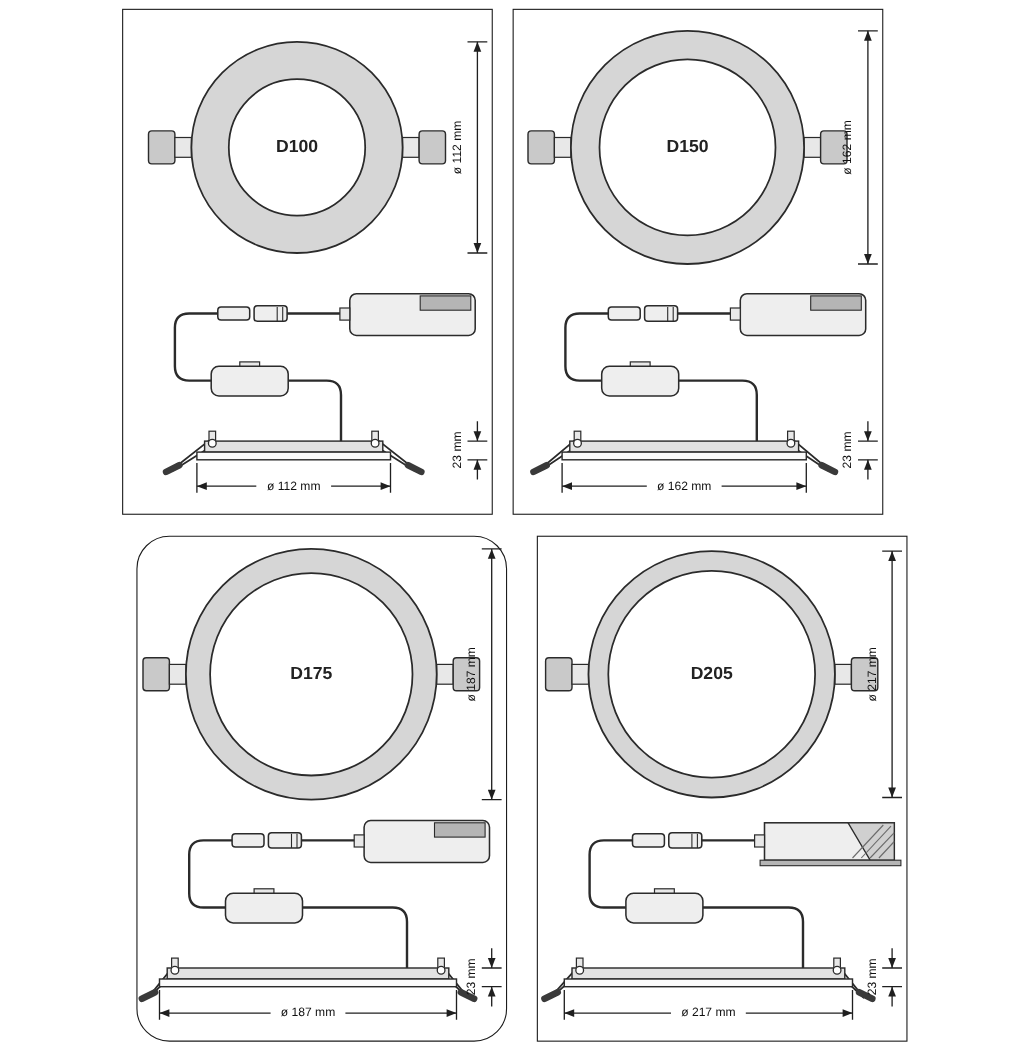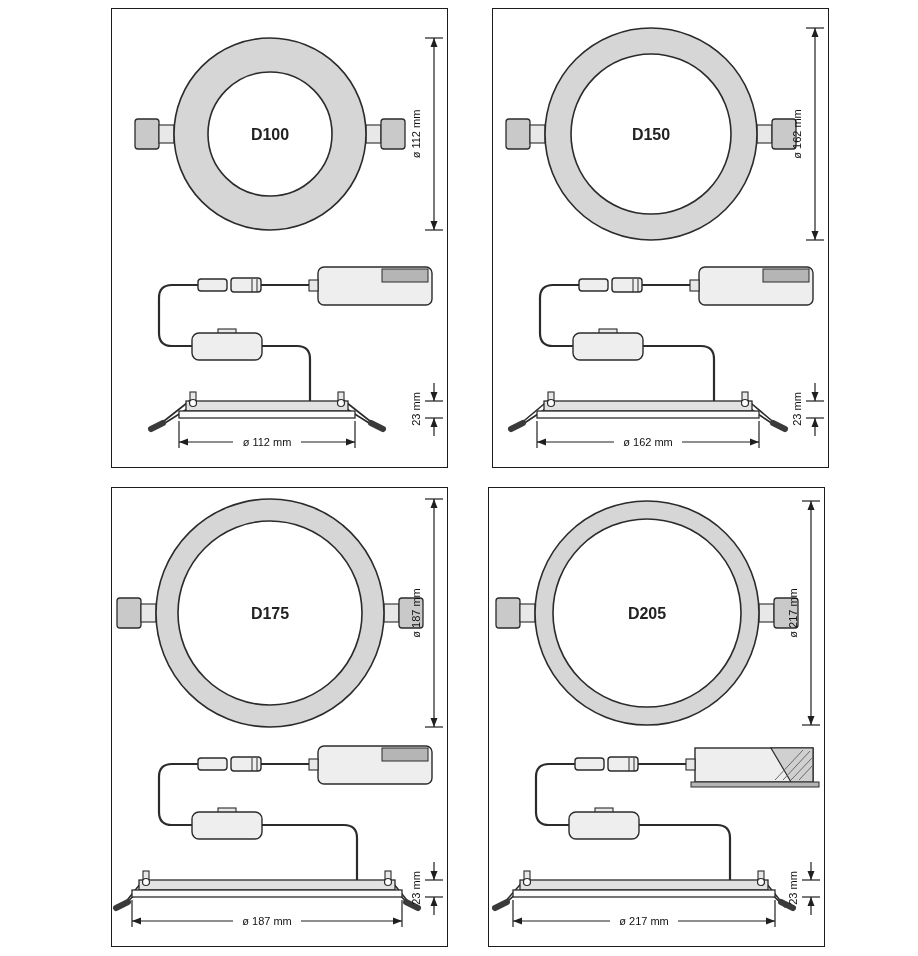--- a/index.html
+++ b/index.html
@@ -1,22 +1,22 @@
 <!DOCTYPE html>
 <html><head>
 <meta charset="utf-8">
 <style>
   * { margin:0; padding:0; box-sizing:border-box; }
   html,body { background:#fff; }
   body { width:918px; height:956px; font-family:"Liberation Sans", sans-serif; }
   .sheet { position:relative; width:918px; height:956px; background:#fff; overflow:hidden; }
   .panel { position:absolute; width:337px; height:460px; border:1px solid #1c1c1c; background:#fff; }
   .pos-1 { left:111px; top:8px; }
-  .pos-2 { left:492px; top:8px; }
-  .pos-3 { left:111px; top:487px; }
+  .pos-2 { left:466px; top:8px; }
+  .pos-3 { left:124px; top:487px;border-radius:30px; }
   .pos-4 { left:488px; top:487px; }
   svg { display:block; }
 
   .ring   { fill:#d6d6d6; stroke:#2b2b2b; stroke-width:1.6; }
   .inner  { fill:#ffffff; stroke:#2b2b2b; stroke-width:1.6; }
   .clip   { fill:#c9c9c9; stroke:#2b2b2b; stroke-width:1.3; }
   .tab    { fill:#e8e8e8; stroke:#2b2b2b; stroke-width:1.1; }
   .comp   { fill:#eeeeee; stroke:#2b2b2b; stroke-width:1.4; }
   .lbl    { fill:#b5b5b5; stroke:#2b2b2b; stroke-width:1; }
   .bar    { fill:#e2e2e2; stroke:#2b2b2b; stroke-width:1.3; }

